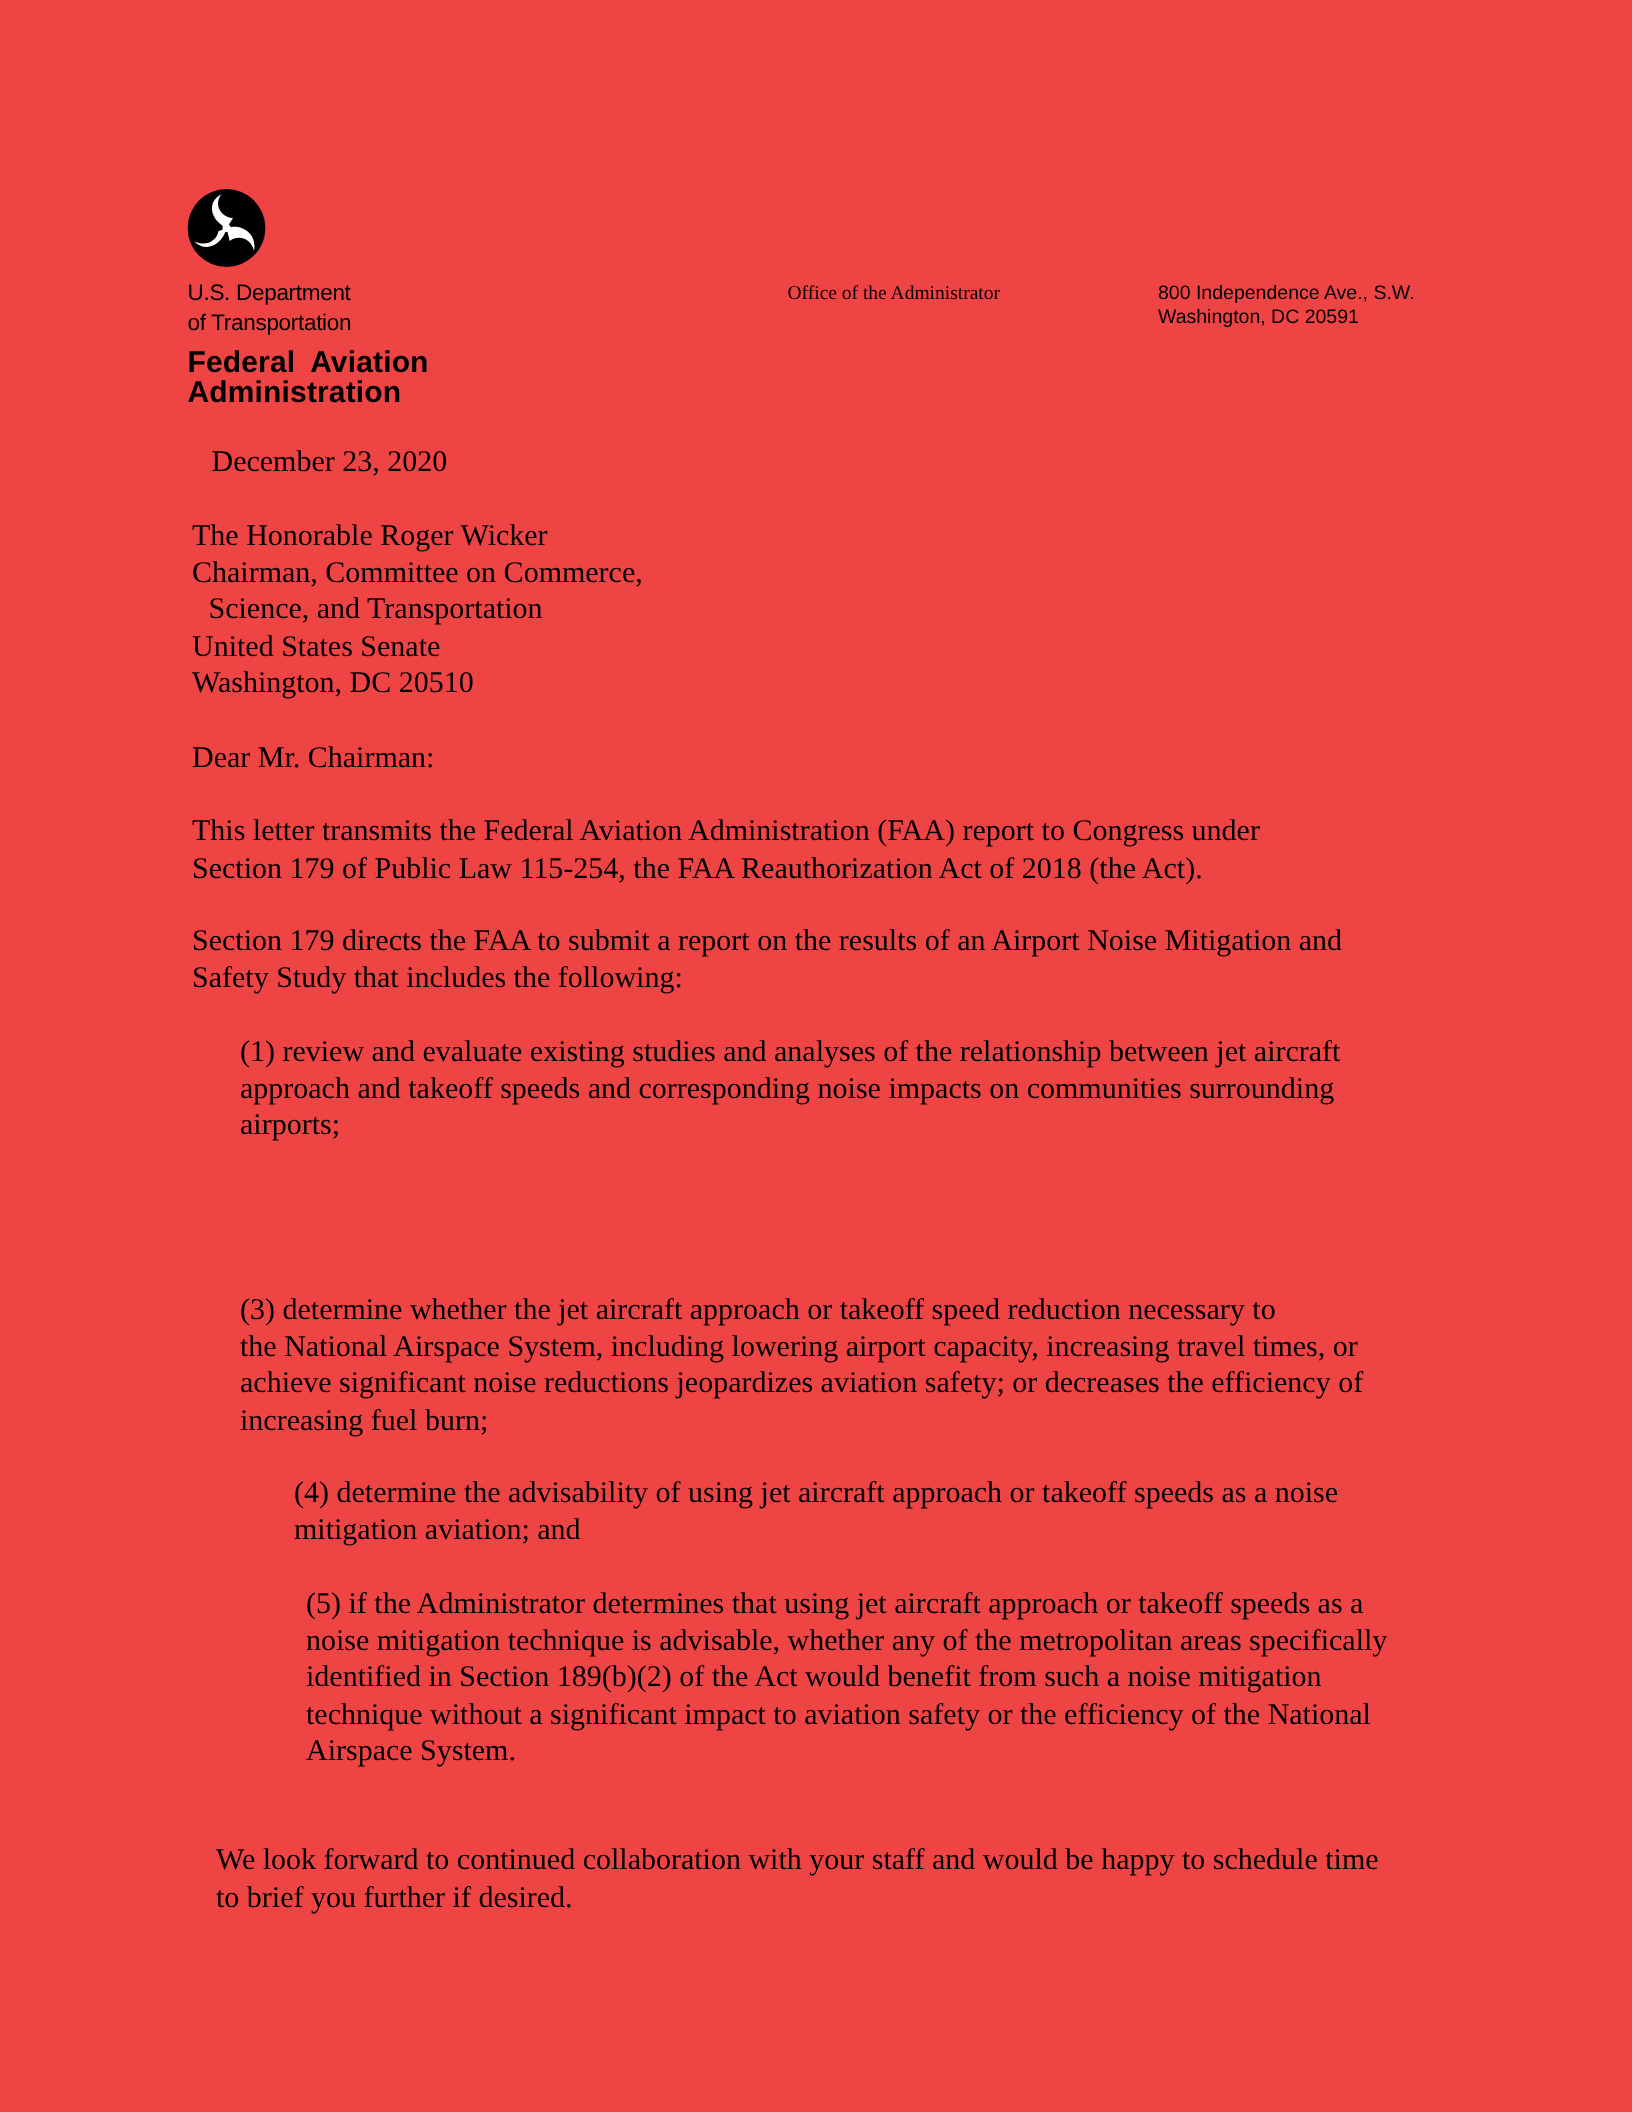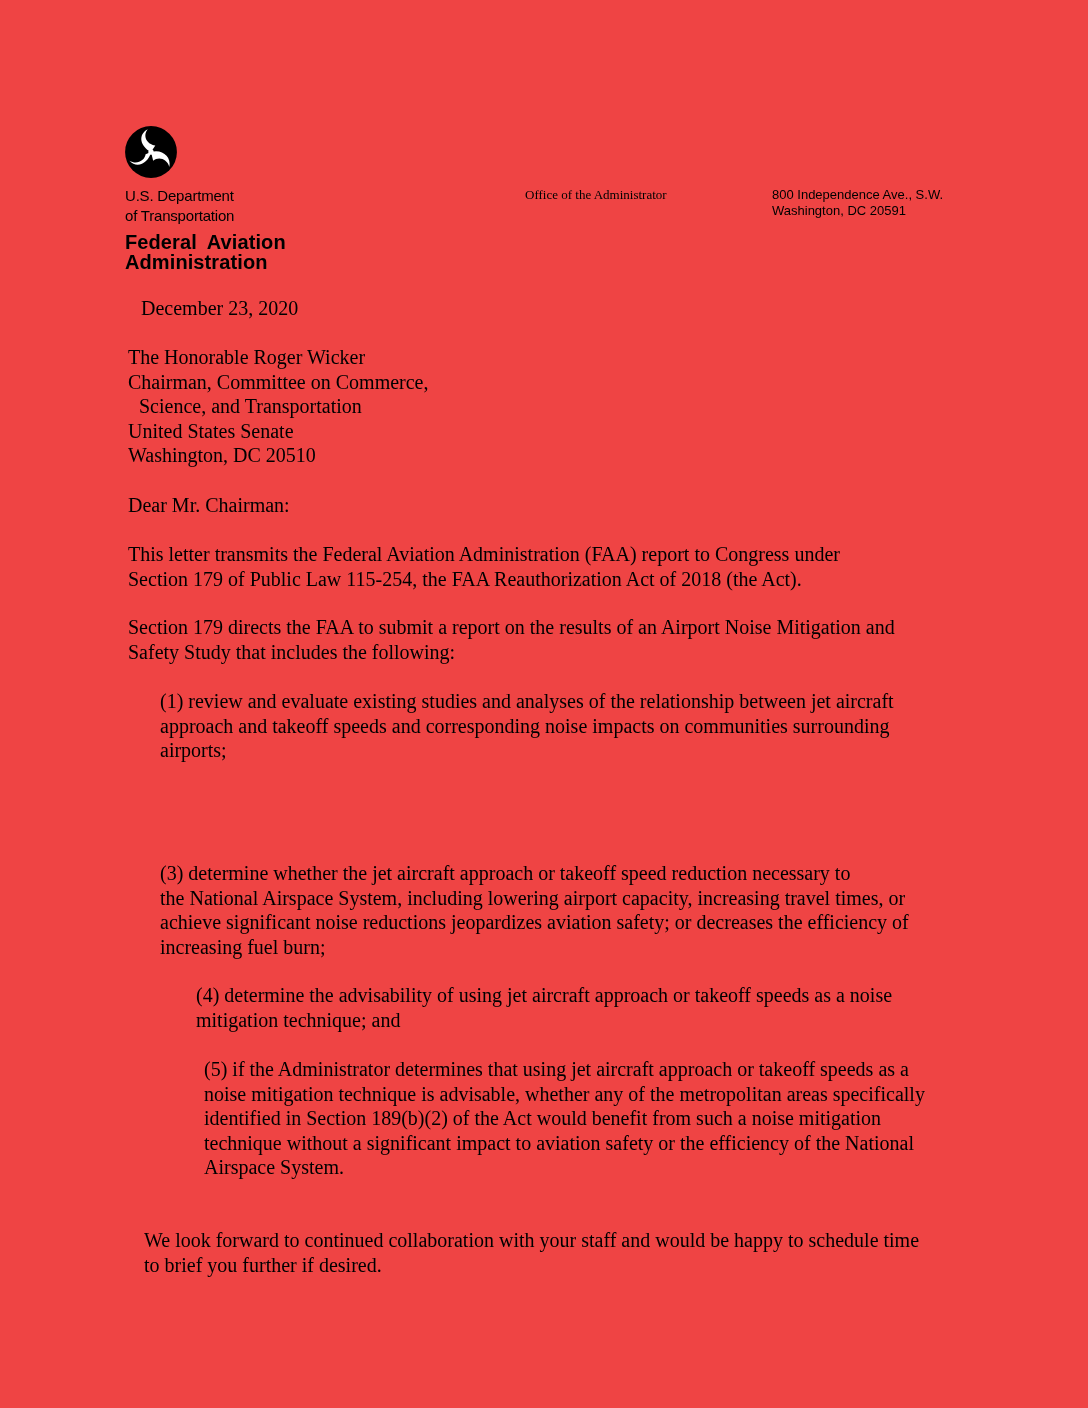--- a/index.html
+++ b/index.html
@@ -93,21 +93,21 @@
 
   <div class="body-text item i3">
     <span class="line">(3) determine whether the jet aircraft approach or takeoff speed reduction necessary to</span>
     <span class="line">the National Airspace System, including lowering airport capacity, increasing travel times, or</span>
     <span class="line">achieve significant noise reductions jeopardizes aviation safety; or decreases the efficiency of</span>
     <span class="line">increasing fuel burn;</span>
   </div>
 
   <div class="body-text item i4">
     <span class="line">(4) determine the advisability of using jet aircraft approach or takeoff speeds as a noise</span>
-    <span class="line">mitigation technique; and</span>
+    <span class="line">mitigation aviation; and</span>
   </div>
 
   <div class="body-text item i5">
     <span class="line">(5) if the Administrator determines that using jet aircraft approach or takeoff speeds as a</span>
     <span class="line">noise mitigation technique is advisable, whether any of the metropolitan areas specifically</span>
     <span class="line">identified in Section 189(b)(2) of the Act would benefit from such a noise mitigation</span>
     <span class="line">technique without a significant impact to aviation safety or the efficiency of the National</span>
     <span class="line">Airspace System.</span>
   </div>
 

